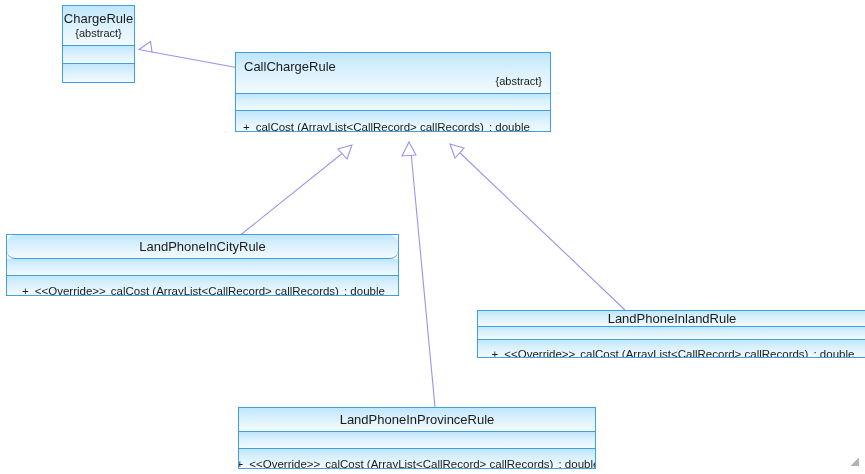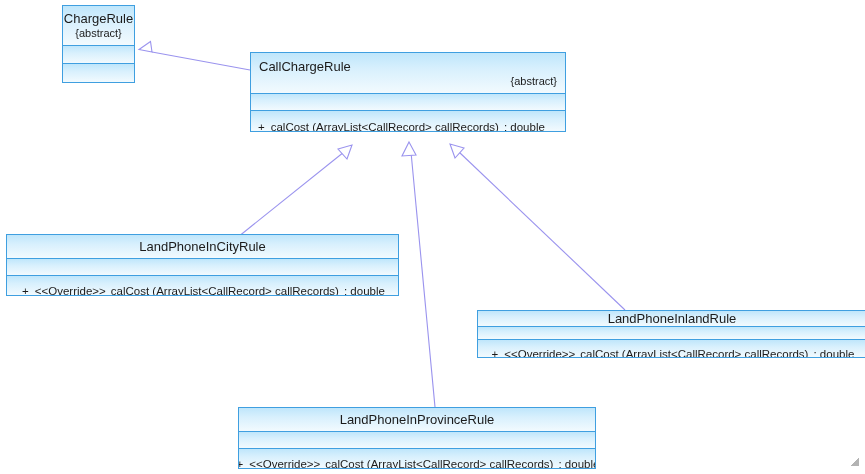--- a/index.html
+++ b/index.html
@@ -146,36 +146,36 @@
 
   <div class="uml-class" style="left:62px; top:5px; width:73px; height:78px;">
     <div class="compartment cmp-name" style="height:40px;">
       <div class="class-title">ChargeRule</div>
       <div class="class-abstract-tag centered">{abstract}</div>
     </div>
     <div class="compartment cmp-attrs" style="height:18px;"></div>
     <div class="compartment cmp-ops" style="height:18px;"></div>
   </div>
 
-  <div class="uml-class" style="left:250px; top:52px; width:316px; height:80px;">
+  <div class="uml-class" style="left:235px; top:52px; width:316px; height:80px;">
     <div class="compartment cmp-name with-stereo" style="height:41px; padding:4px 8px 2px 8px;">
       <div class="class-title">CallChargeRule</div>
       <div class="class-abstract-tag">{abstract}</div>
     </div>
     <div class="compartment cmp-attrs" style="height:17px;"></div>
     <div class="compartment cmp-ops" style="height:20px;">
       <div class="op-line">
         <span class="vis">+</span><span>calCost (ArrayList&lt;CallRecord&gt; callRecords)</span><span class="ret">:</span>
         <span>double</span>
       </div>
     </div>
   </div>
 
   <div class="uml-class" style="left:6px; top:234px; width:393px; height:62px;">
-    <div class="compartment cmp-name" style="height:24px;">
+    <div class="compartment cmp-name" style="height:24px;border-radius:8px;">
       <div class="class-title">LandPhoneInCityRule</div>
     </div>
     <div class="compartment cmp-attrs" style="height:17px;"></div>
     <div class="compartment cmp-ops" style="height: 19px; justify-content: center;">
       <div class="op-line">
         <span class="vis">+</span><span class="stereo">&lt;&lt;Override&gt;&gt;</span><span>calCost (ArrayList&lt;CallRecord&gt; callRecords)</span><span class="ret">:</span>
         <span>double</span>
       </div>
     </div>
   </div>

